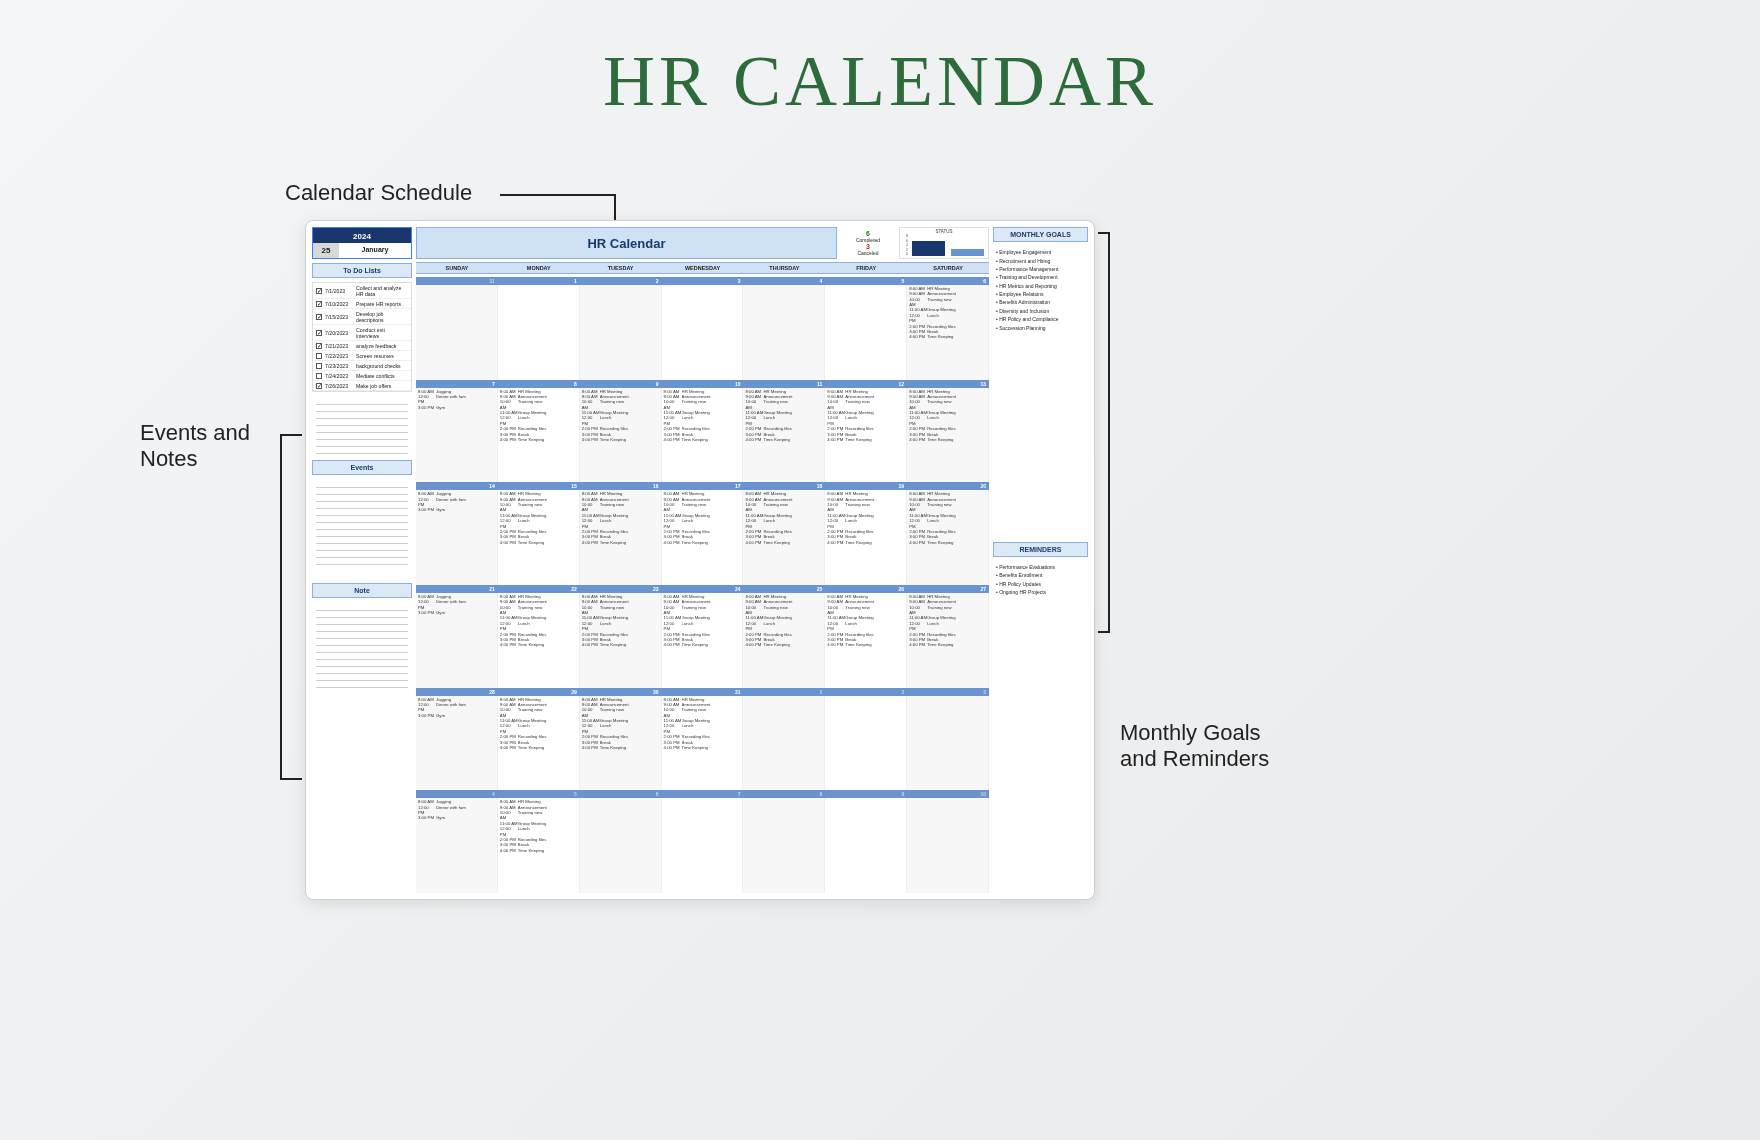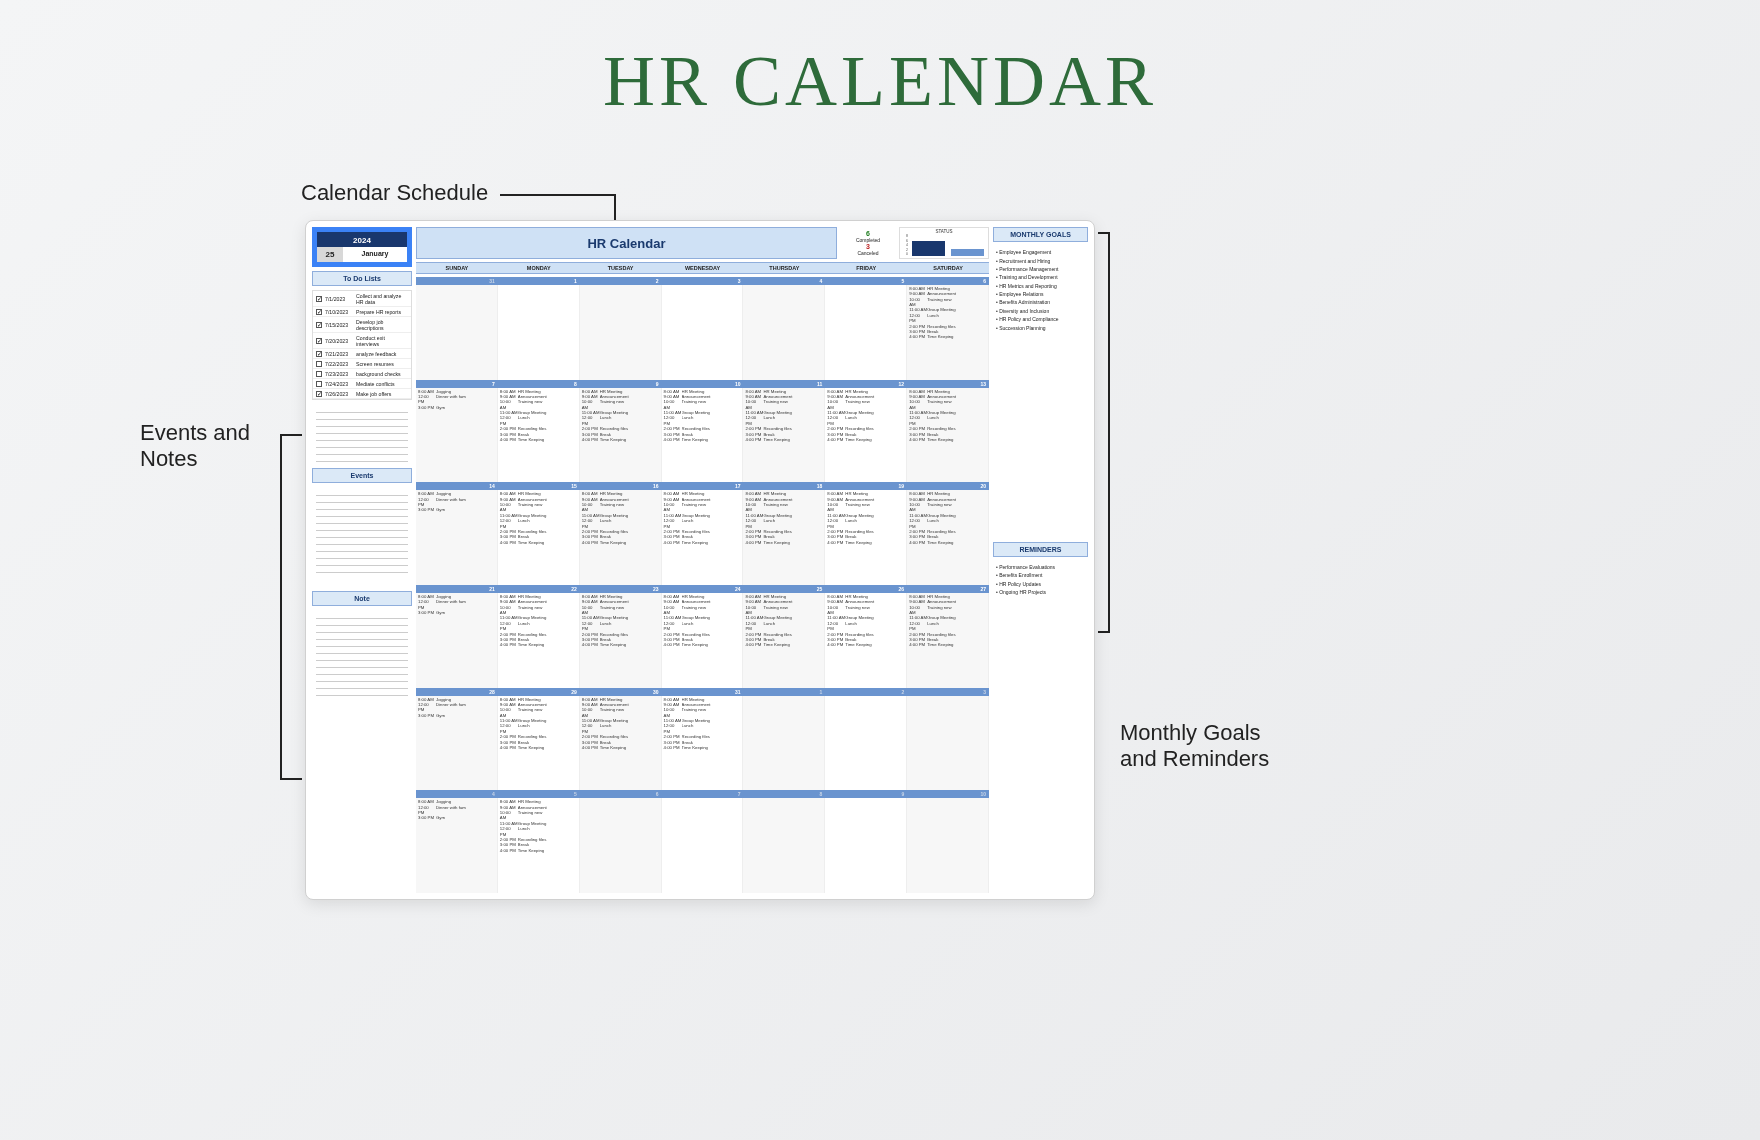--- a/index.html
+++ b/index.html
@@ -46,21 +46,21 @@
     flex-direction: row;
     padding: 6px;
     gap: 4px;
   }
 
   
   .leftcol { width: 100px; display: flex; flex-direction: column; gap: 4px; }
   .year-box {
     background: #19376d;
     color: #fff;
-    border: 5px solid #3b82f6;
+    border: 1px solid #3b82f6;
     text-align: center;
     padding: 2px 0 0;
   }
   .year-box .year { font-size: 8px; font-weight: bold; padding: 2px 0; }
   .year-box .daymonth {
     display: flex;
     background: #fff;
     color: #222;
   }
   .year-box .day {
@@ -204,21 +204,21 @@
     white-space: nowrap;
   }
   .goals-list div::before, .rem-list div::before { content: "• "; }
   .rightcol .gap { flex: 0 0 200px; }
 </style>
 </head>
 <body>
 
 <h1 class="page-title">HR CALENDAR</h1>
 
-<div class="annotation" style="left:301px;top:180px">Calendar Schedule</div>
+<div class="annotation" style="left:285px;top:180px">Calendar Schedule</div>
 <div class="annot-line" style="left:500px;top:194px;width:115px;height:1.5px"></div>
 <div class="annot-line" style="left:614px;top:194px;width:1.5px;height:28px"></div>
 
 <div class="annotation" style="left:140px;top:420px;white-space:pre-line">Events and
 Notes</div>
 <div class="annot-line" style="left:280px;top:434px;width:1.5px;height:345px"></div>
 <div class="annot-line" style="left:280px;top:434px;width:22px;height:1.5px"></div>
 <div class="annot-line" style="left:280px;top:778px;width:22px;height:1.5px"></div>
 
 <div class="annotation" style="left:1120px;top:720px;white-space:pre-line">Monthly Goals

